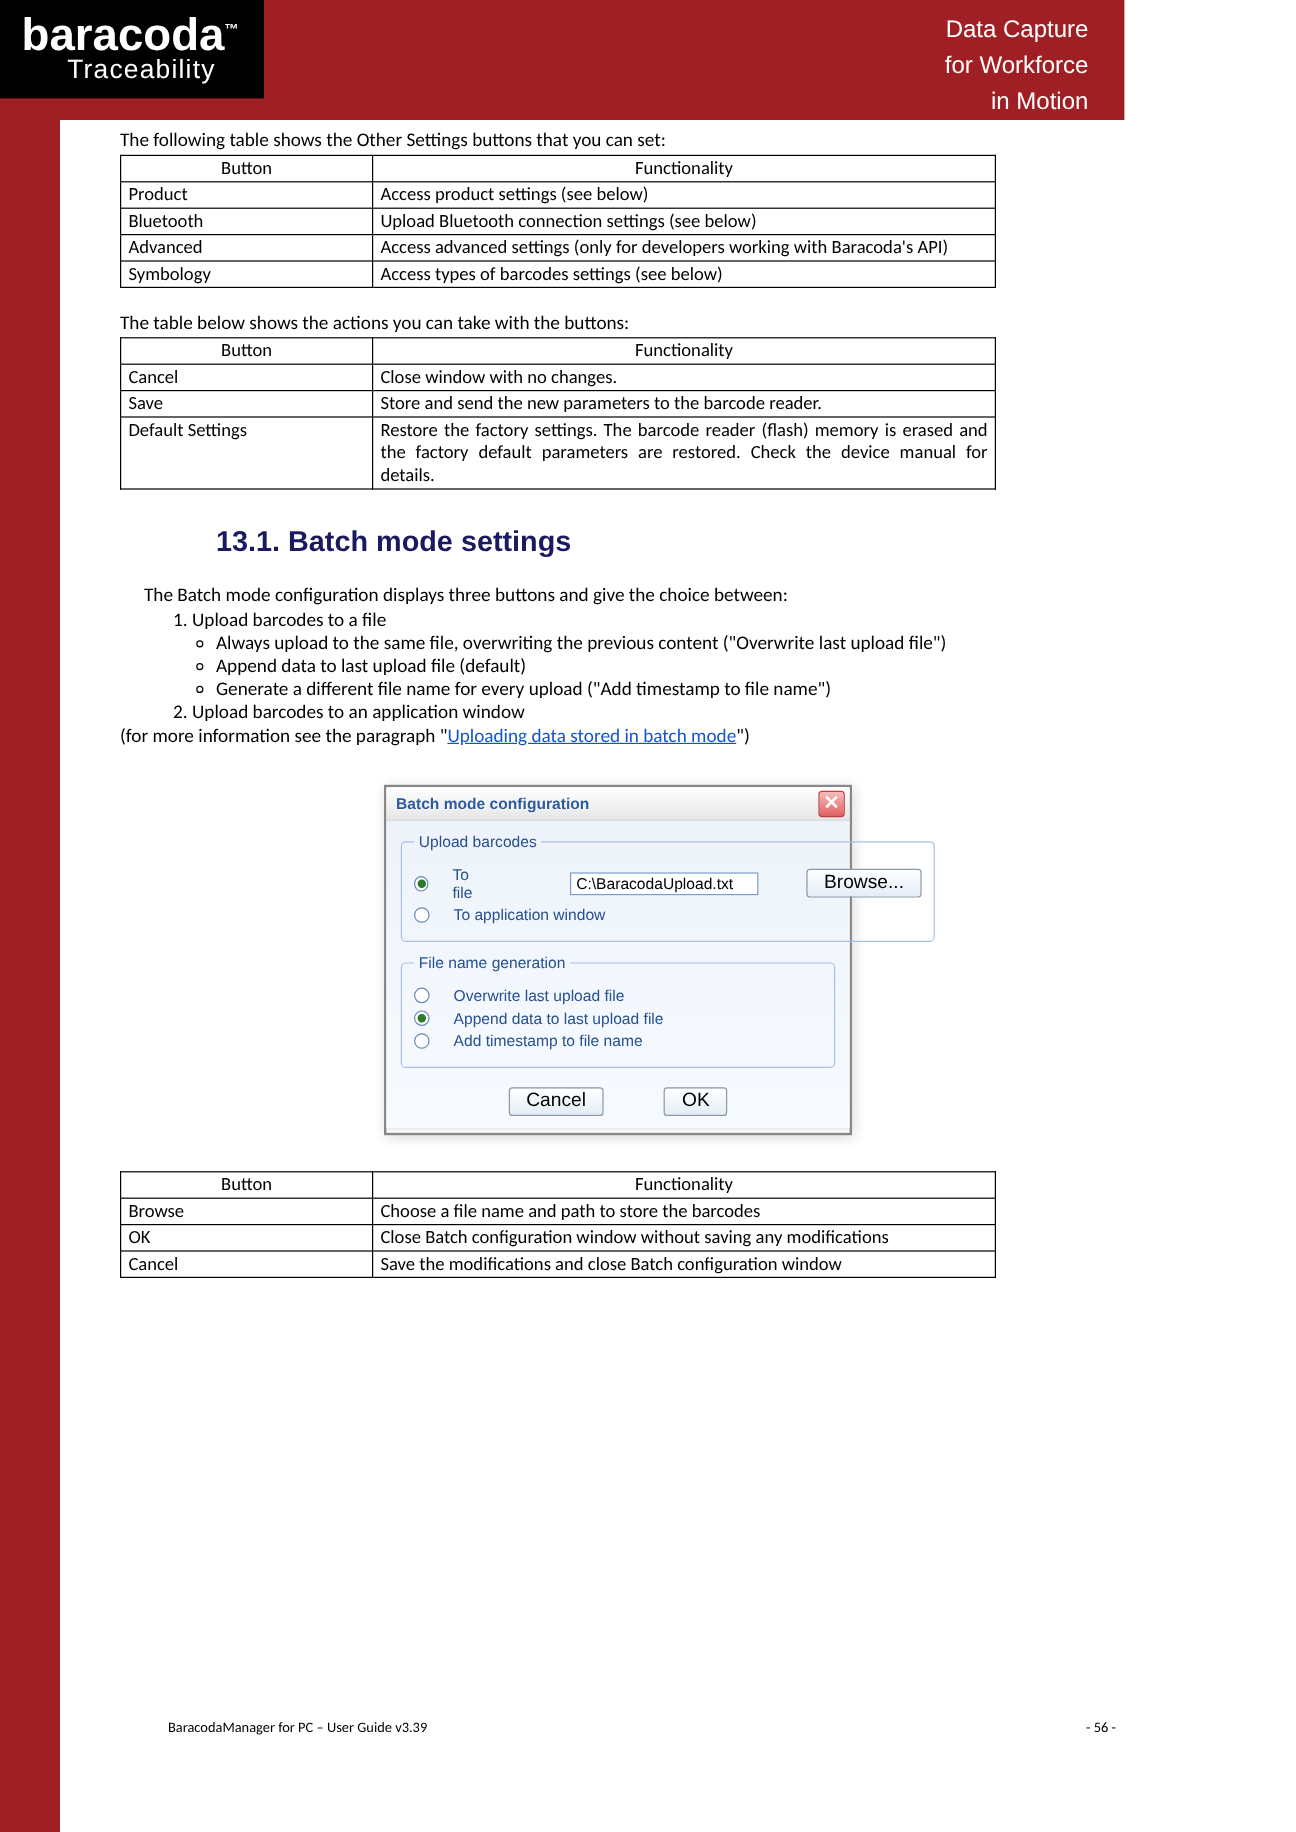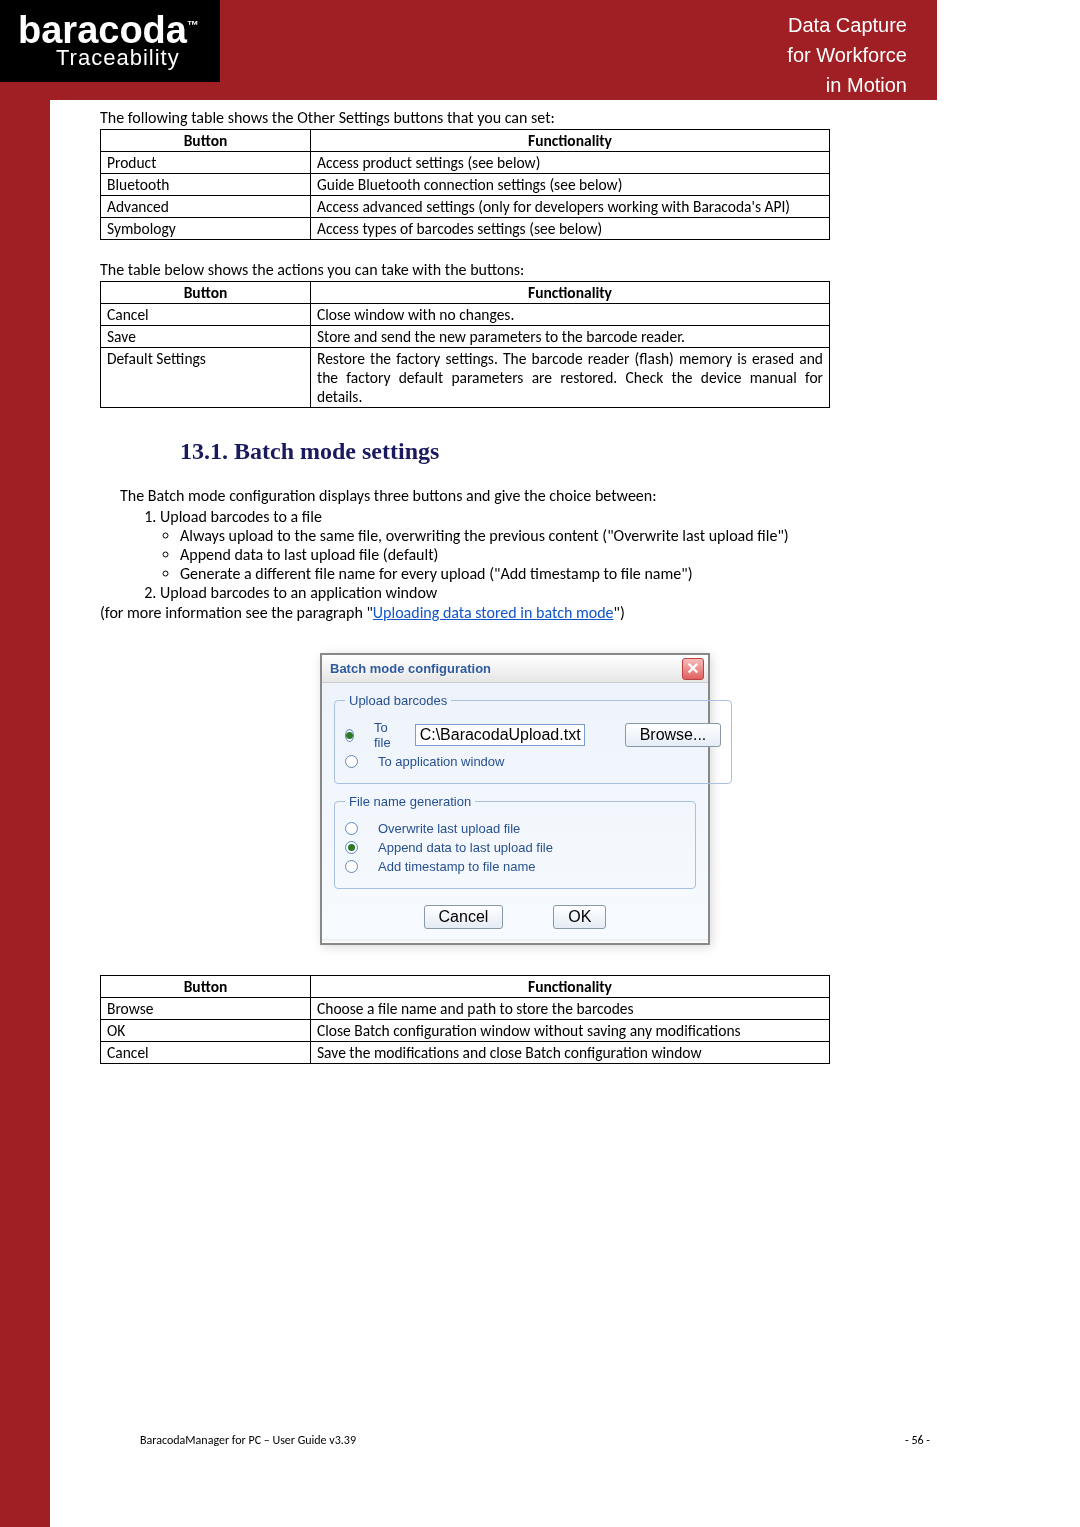--- a/index.html
+++ b/index.html
@@ -79,26 +79,26 @@
     font-size: 15.5px;
     margin-bottom: 20px;
   }
   table.doc-table th, table.doc-table td {
     border: 1px solid #000;
     padding: 1px 6px;
     text-align: left;
     vertical-align: top;
   }
   table.doc-table th {
-    font-weight: bold;
+    font-weight: normal;
     text-align: center;
   }
   table.doc-table td.col-btn { width: 210px; }
   .section-heading {
-    font-family: Liberation Serif, serif;
+    font-family: Liberation Sans, sans-serif;
     font-size: 24px;
     font-weight: bold;
     color: #1a1a5e;
     margin: 30px 0 20px 80px;
   }
   .body-text {
     font-size: 16px;
     line-height: 1.35;
     margin: 0 0 0 20px;
   }
@@ -185,21 +185,22 @@
     width: 7px; height: 7px;
     background: #2a7a2a;
     border-radius: 50%;
   }
   .file-input {
     border: 1px solid #7a9ccf;
     background: #fff;
     color: #000;
     padding: 1px 4px;
     width: 170px;
-    font-size: 16px;
+    font-size: 13px;
+    margin-left: 47px;
   }
   .btn {
     border: 1px solid #8899aa;
     background: linear-gradient(#fff, #e4ecf6);
     padding: 2px 14px;
     border-radius: 3px;
     font-size: 16px;
     color: #000;
   }
   .dialog-buttons {
@@ -250,21 +251,21 @@
         <tr>
       <th class="col-btn">Button</th>
       <th>Functionality</th>
     </tr>
     <tr>
           <td class="col-btn">Product</td>
           <td>Access product settings (see below)</td>
         </tr>
     <tr>
           <td class="col-btn">Bluetooth</td>
-          <td>Guide Bluetooth connection settings (see below)</td>
+          <td>Upload Bluetooth connection settings (see below)</td>
         </tr>
     <tr>
           <td class="col-btn">Advanced</td>
           <td>Access advanced settings (only for developers working with Baracoda's API)</td>
         </tr>
     <tr>
           <td class="col-btn">Symbology</td>
           <td>Access types of barcodes settings (see below)</td>
         </tr>
   </tbody>

